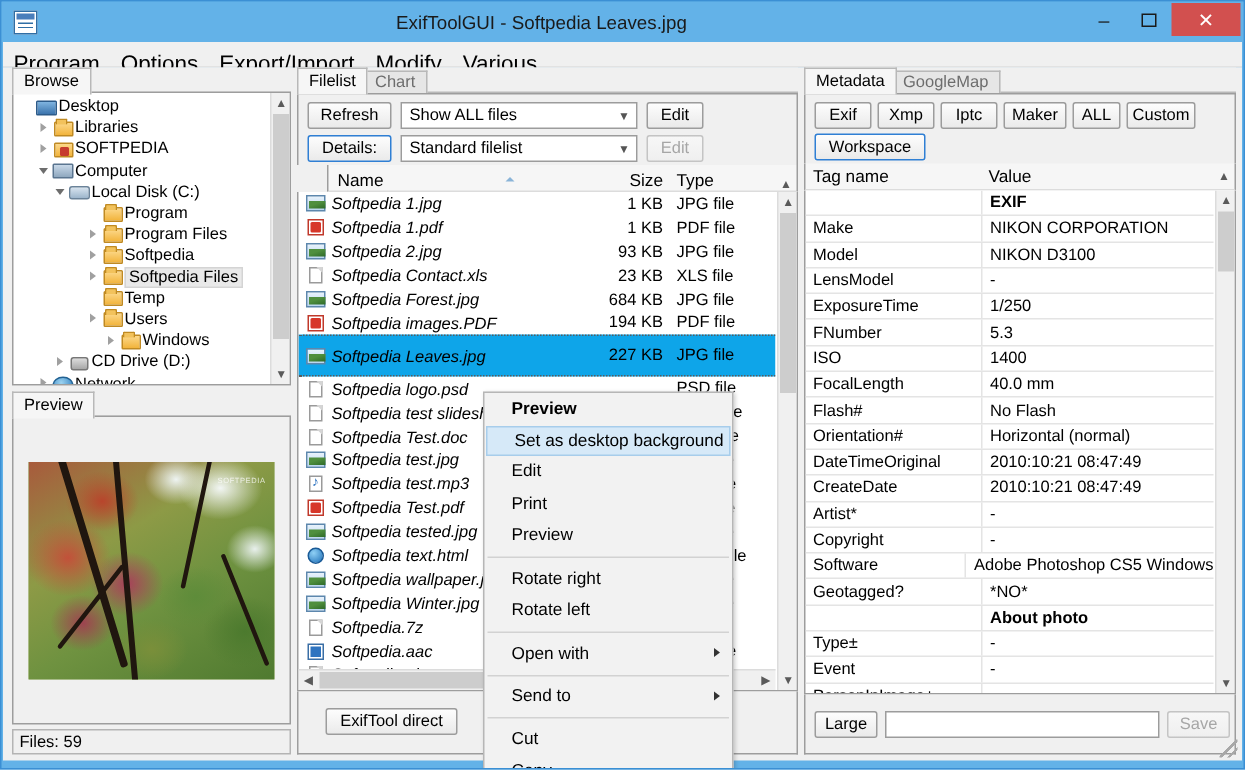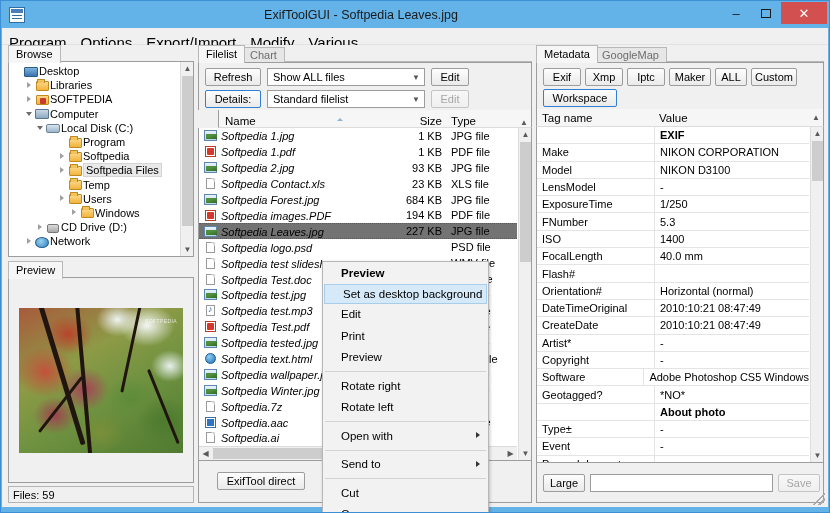--- a/index.html
+++ b/index.html
@@ -301,23 +301,23 @@
   }
   .fl-rows {
     position: absolute; left: 0; top: 0; right: 14px; bottom: 14px;
     overflow: hidden;
   }
   .fl-row {
     display: flex; align-items: center; height: 15.9px;
     font-size: 11px; white-space: nowrap;
   }
   .fl-row.selected {
-    background: #737373;
+    background: #0ea5e9;
     border-top: 1px dotted #5b5b5b; border-bottom: 1px dotted #5b5b5b;
-    height: 16px;
+    height: 28px;
   }
   .fname { flex: 1; padding-left: 5px; display: flex; align-items: flex-end; gap: 4px;
     overflow: hidden; font-style: italic; }
   .fsize { width: 56px; text-align: right; padding-right: 7px; }
   .ftype { width: 68px; padding-left: 2px; }
   .ficon { width: 13px; height: 13px; flex: 0 0 13px; position: relative; }
   .fi-jpg {
     position: absolute; left: 0; top: 1px; width: 13px; height: 11px;
     background: linear-gradient(#e8f2fb, #b9d6ef);
     border: 1px solid #5d87ad;
@@ -526,20 +526,27 @@
               <span class="ticon">
                 <span class="ic-folder"></span>
               </span>
               <span class="tlabel">Program</span>
             </div>
             <div class="tree-row" style="padding-left: 48px;">
               <span class="expander closed"></span>
               <span class="ticon">
                 <span class="ic-folder"></span>
               </span>
+              <span class="tlabel">Program Files</span>
+            </div>
+            <div class="tree-row" style="padding-left: 48px;">
+              <span class="expander closed"></span>
+              <span class="ticon">
+                <span class="ic-folder"></span>
+              </span>
               <span class="tlabel">Softpedia</span>
             </div>
             <div class="tree-row sel" style="padding-left: 48px;">
               <span class="expander closed"></span>
               <span class="ticon">
                 <span class="ic-folder"></span>
               </span>
               <span class="tlabel">Softpedia Files</span>
             </div>
             <div class="tree-row" style="padding-left: 48px;">
@@ -913,20 +920,21 @@
             <div class="meta-row">
               <div class="mr-tag">ISO</div>
               <div class="mr-val">1400</div>
             </div>
             <div class="meta-row">
               <div class="mr-tag">FocalLength</div>
               <div class="mr-val">40.0 mm</div>
             </div>
             <div class="meta-row">
               <div class="mr-tag">Flash#</div>
+              <div class="mr-val">No Flash</div>
             </div>
             <div class="meta-row">
               <div class="mr-tag">Orientation#</div>
               <div class="mr-val">Horizontal (normal)</div>
             </div>
             <div class="meta-row">
               <div class="mr-tag">DateTimeOriginal</div>
               <div class="mr-val">2010:10:21 08:47:49</div>
             </div>
             <div class="meta-row">

